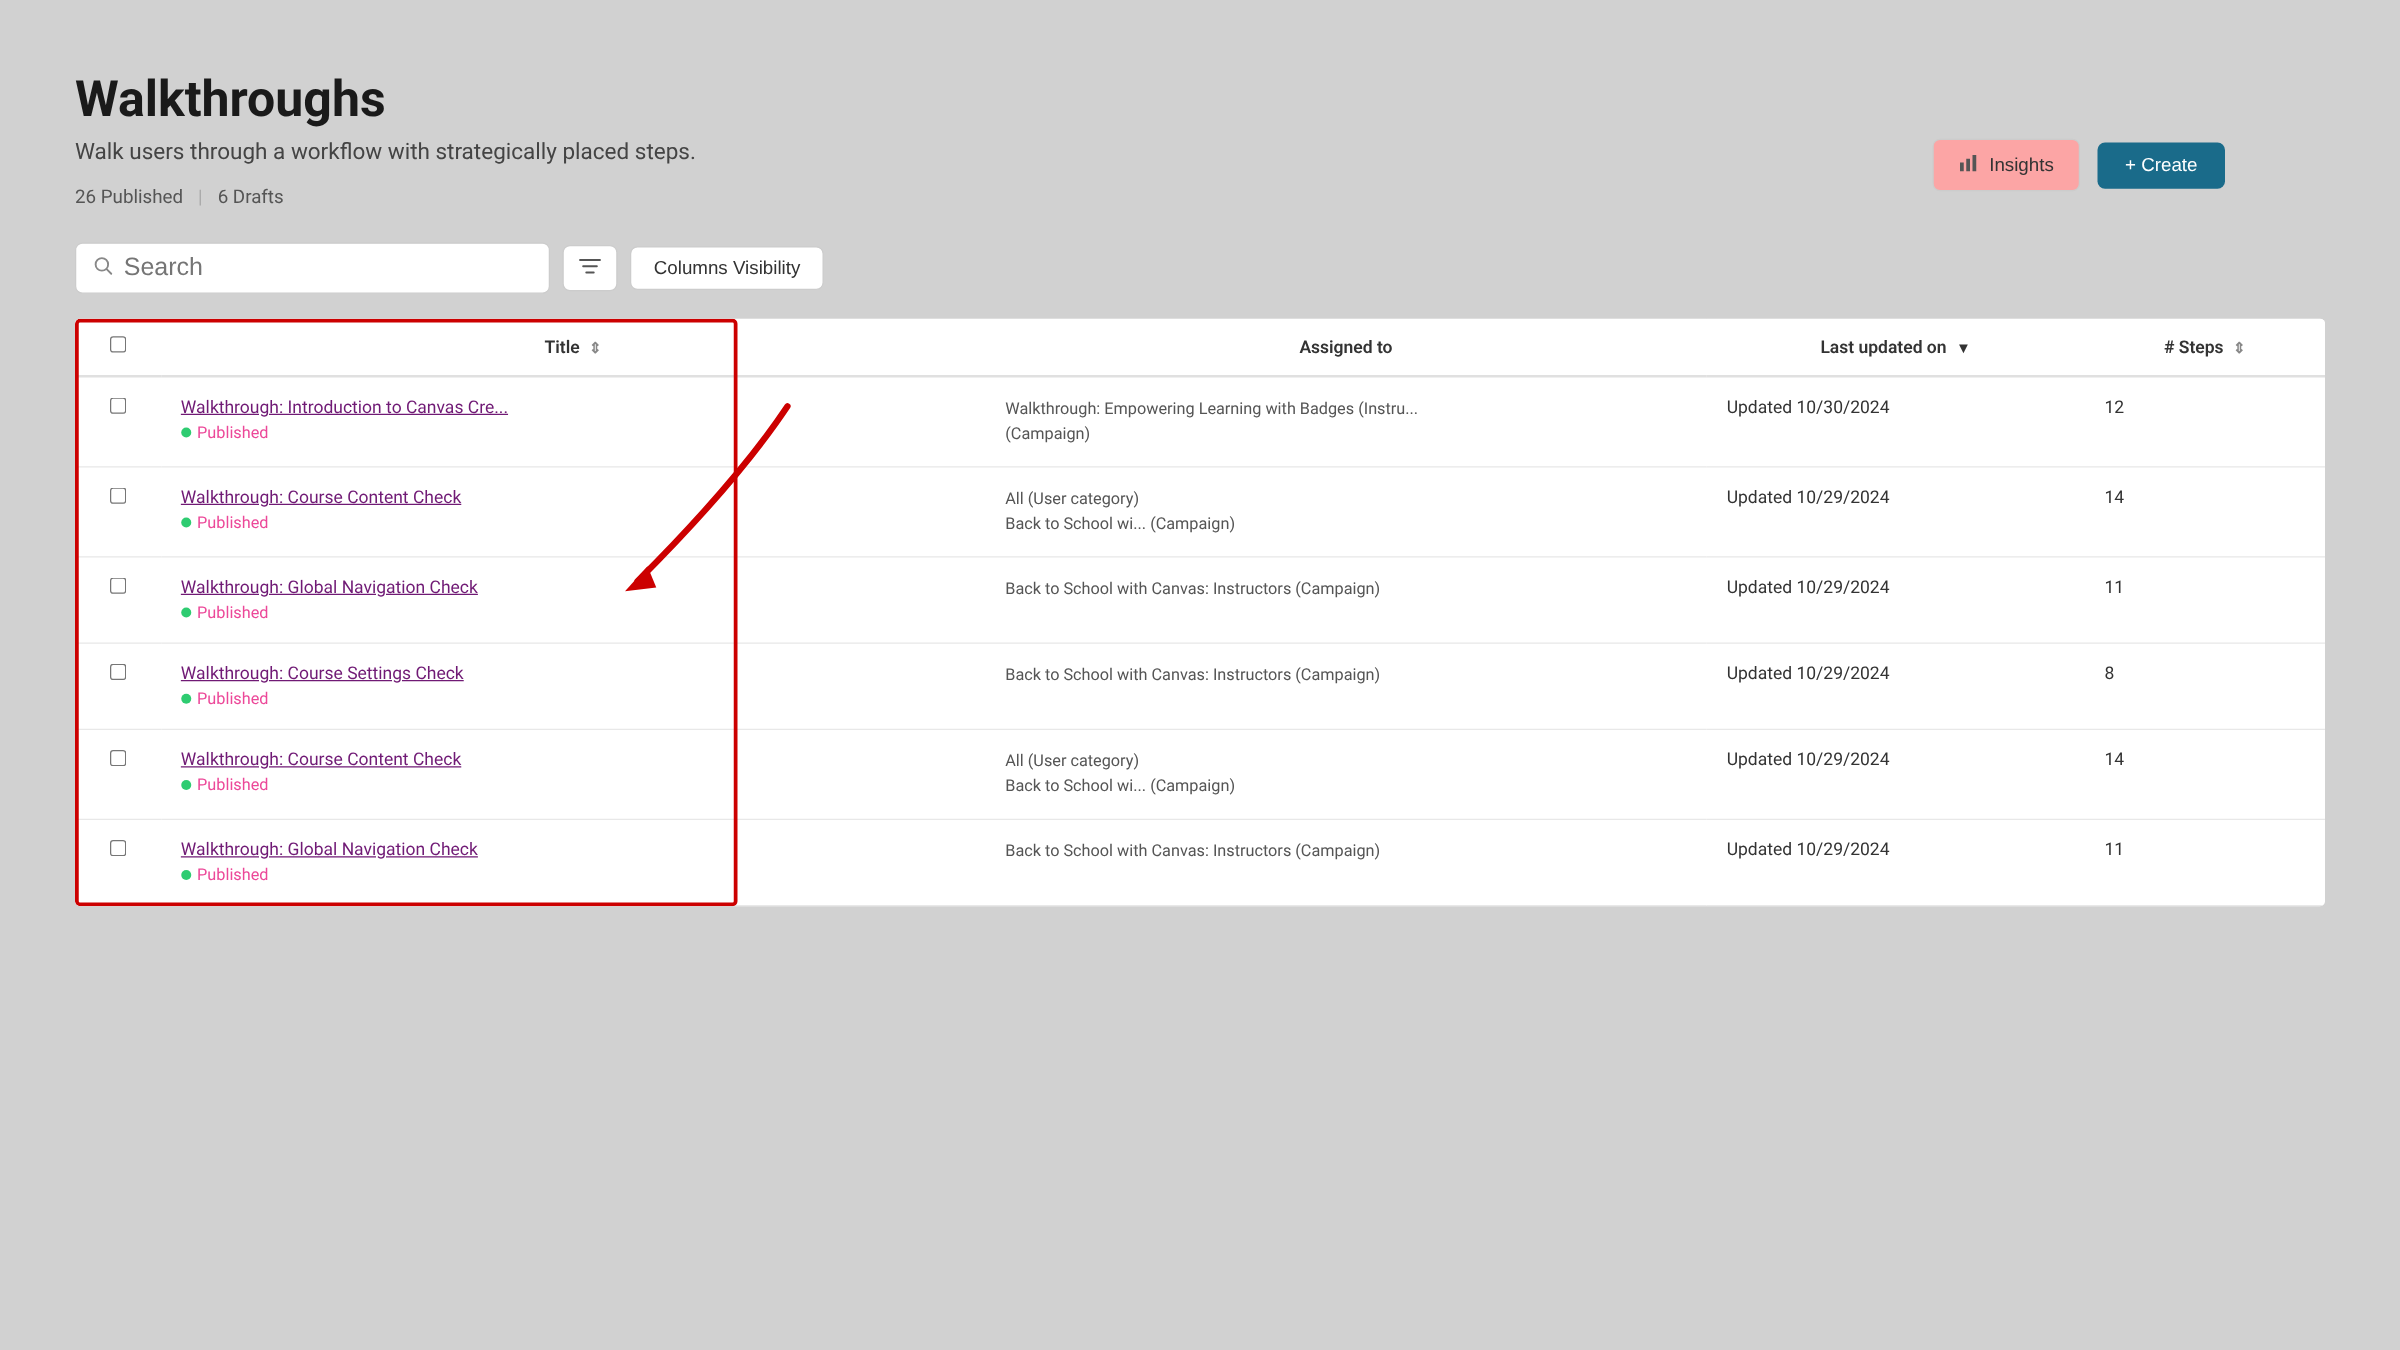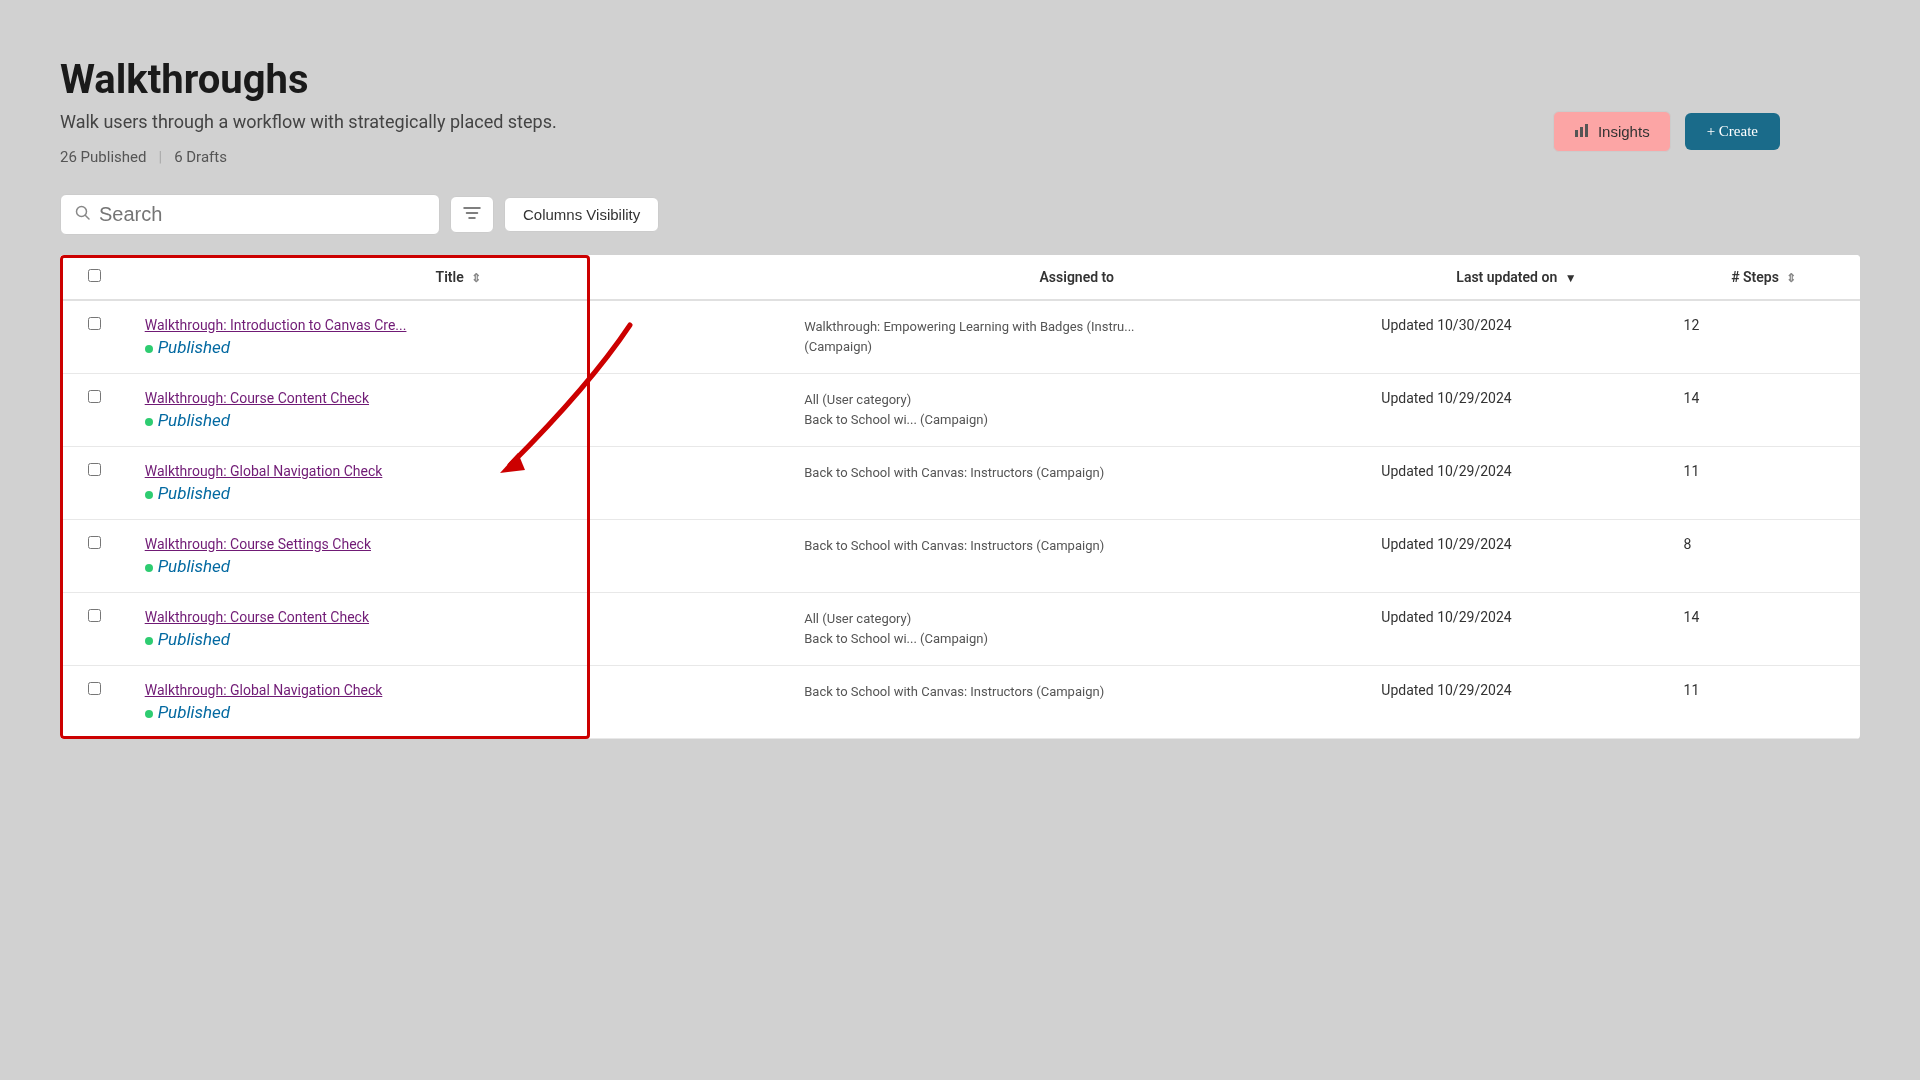--- a/index.html
+++ b/index.html
@@ -62,21 +62,20 @@
       border: none;
       border-radius: 6px;
       padding: 10px 22px;
       font-size: 15px;
       color: #fff;
       cursor: pointer;
       display: flex;
       align-items: center;
       gap: 8px;
       font-weight: 500;
-      font-family: Liberation Serif, serif;
     }
     .toolbar {
       display: flex;
       align-items: center;
       gap: 10px;
       margin-bottom: 20px;
     }
     .search-container {
       display: flex;
       align-items: center;
@@ -184,23 +183,22 @@
     }
     .status-dot {
       display: inline-block;
       width: 8px;
       height: 8px;
       background: #2ecc71;
       border-radius: 50%;
       margin-right: 5px;
     }
     .status-text {
-      font-size: 17px;
-      color: #0369a1;
-      font-style: italic;
+      font-size: 13px;
+      color: #ec4899;
     }
     .sort-icon {
       font-size: 12px;
       color: #888;
       margin-left: 4px;
     }
     .sort-icon-active {
       color: #333;
     }
     .checkbox-cell {

